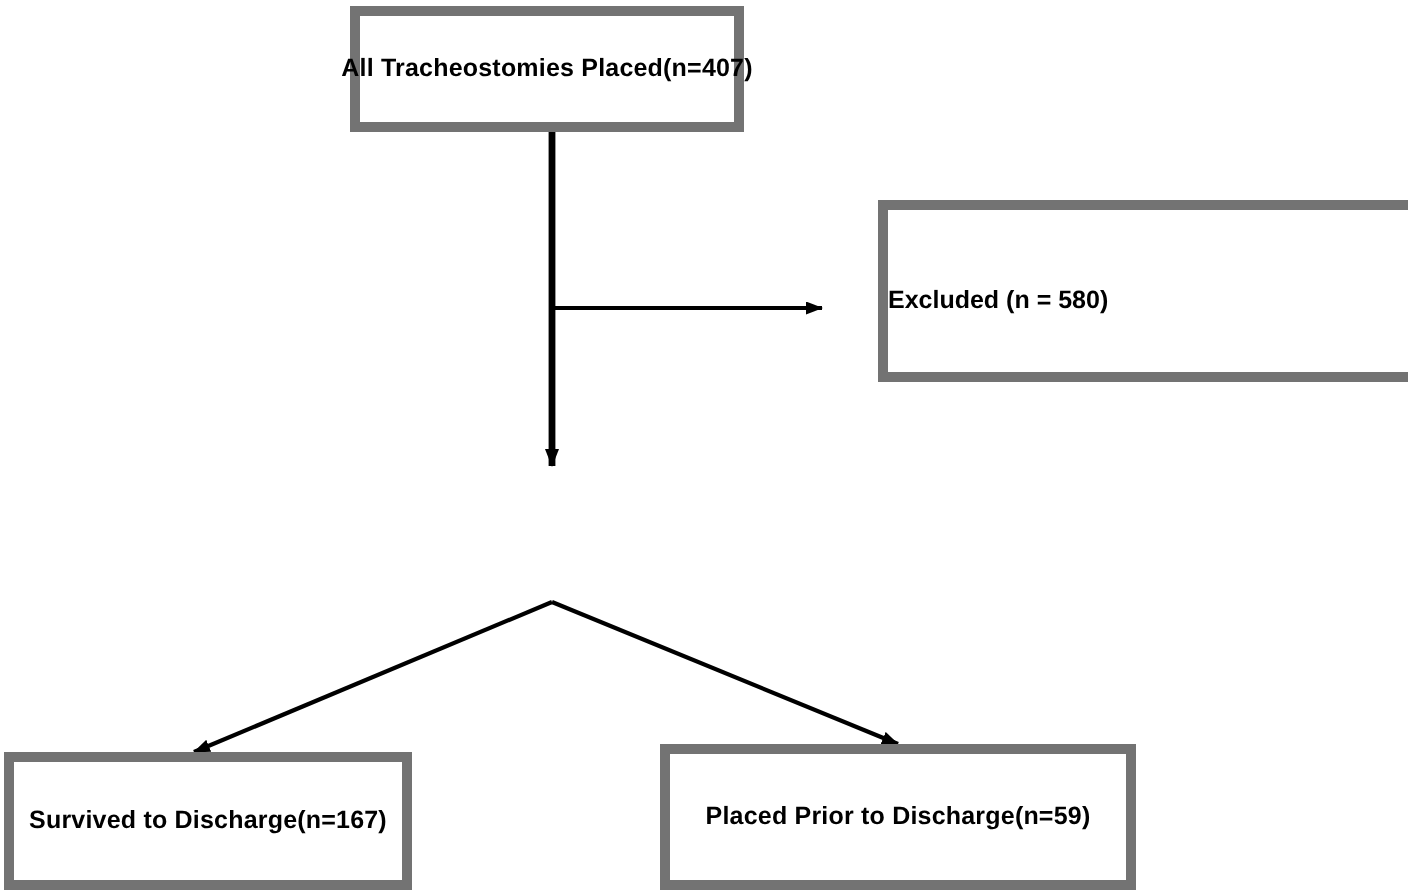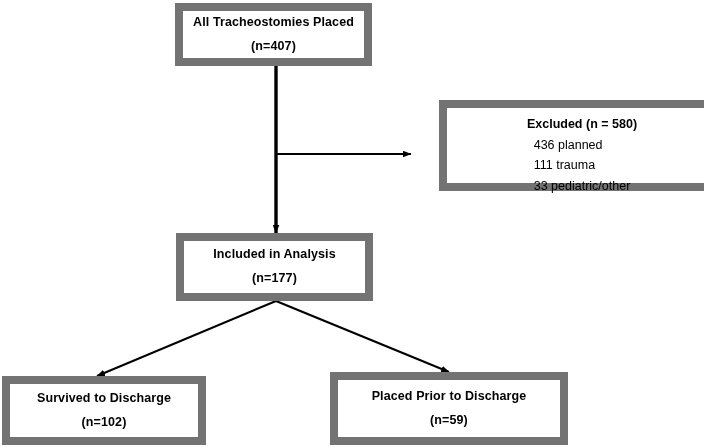--- a/index.html
+++ b/index.html
@@ -12,23 +12,23 @@
     width: 704px;
     height: 447px;
     background: #ffffff;
     font-family: "Liberation Sans", sans-serif;
     overflow: hidden;
   }
   .box {
     position: absolute;
     box-sizing: border-box;
     background: #ffffff;
-    border: 8px solid #737373;
+    border: 5px solid #737373;
     display: flex;
-    flex-direction: column;
+    flex-direction: row;
     align-items: center;
     justify-content: center;
     z-index: 2;
   }
   .box .line {
     font-size: 12.5px;
     font-weight: bold;
     color: #000000;
     line-height: 1.9;
     letter-spacing: 0.1px;
@@ -92,35 +92,26 @@
     <line x1="276" y1="301" x2="449" y2="372" stroke="#000000" stroke-width="2.1" marker-end="url(#arrowhead-sm)"></line>
   </svg>
 
   <div class="box" id="all-box" style="left:175px; top:3px; width:197px; height:63px;">
     <div class="line">All Tracheostomies Placed</div>
     <div class="line">(n=407)</div>
   </div>
 
   <div class="box" id="excluded-box" style="left:411px; top:100px; width:286px; height:91px;margin-left:28px;">
     <div class="head">Excluded (n = 580)</div>
-    <div class="items">
-      <div class="item">436 planned</div>
-      <div class="item">111 trauma</div>
-      <div class="item">33 pediatric/other</div>
-    </div>
   </div>
 
-  <div class="box" id="included-box" style="left:176px; top:233px; width:197px; height:68px;">
-    <div class="line">Included in Analysis</div>
-    <div class="line">(n=177)</div>
-  </div>
 
   <div class="box" id="survived-box" style="left:2px; top:376px; width:204px; height:69px;">
     <div class="line">Survived to Discharge</div>
-    <div class="line">(n=102)</div>
+    <div class="line">(n=167)</div>
   </div>
 
   <div class="box" id="died-box" style="left:330px; top:372px; width:238px; height:73px;">
     <div class="line">Placed Prior to Discharge</div>
     <div class="line">(n=59)</div>
   </div>
 
 </div>
 
 </body></html>

